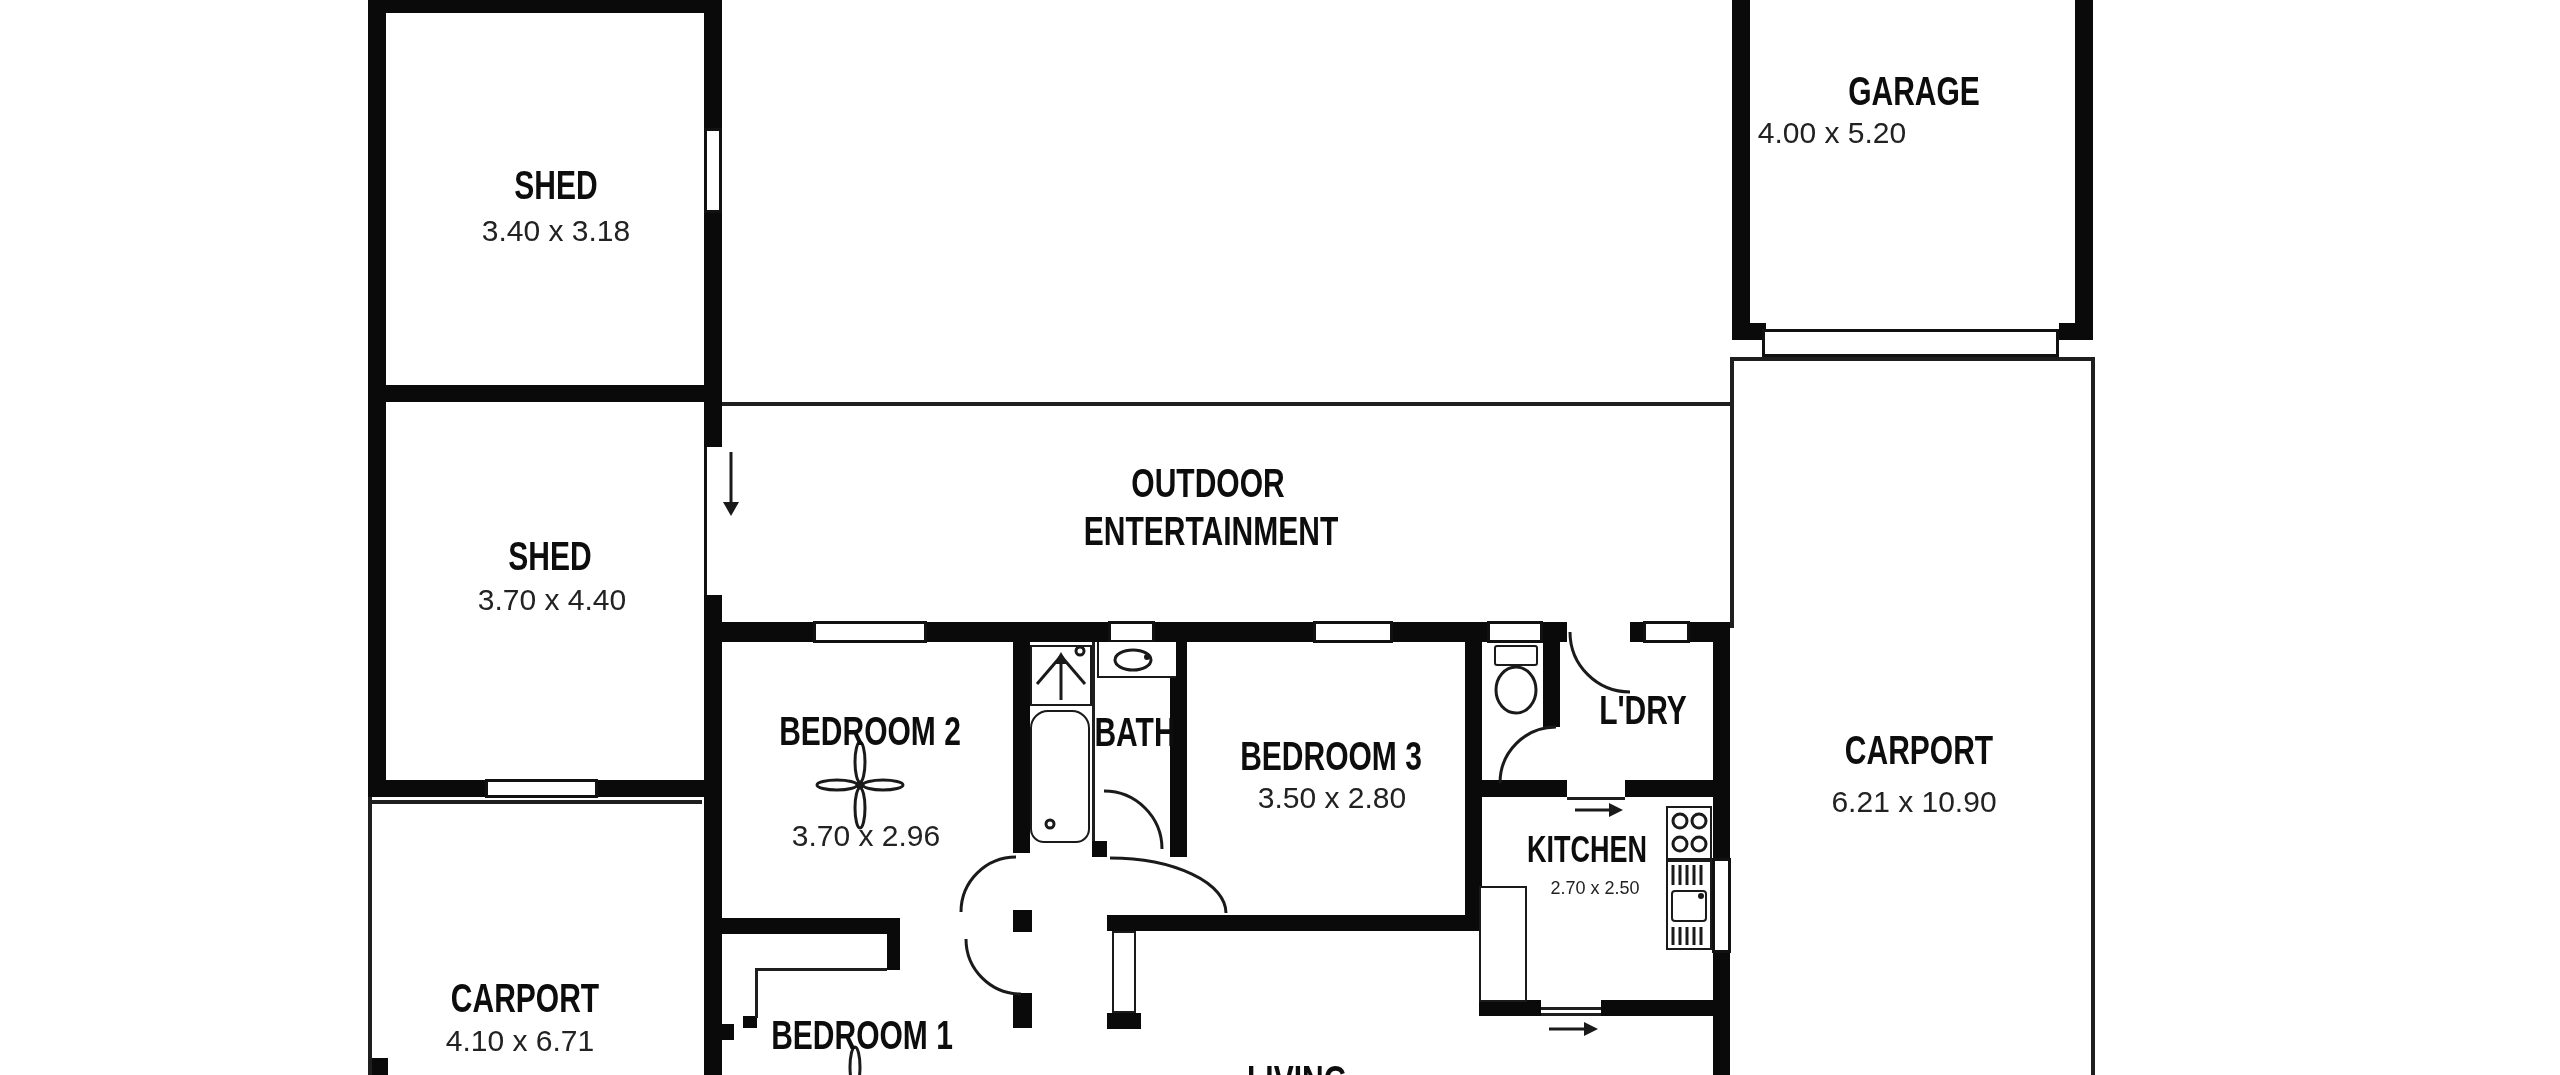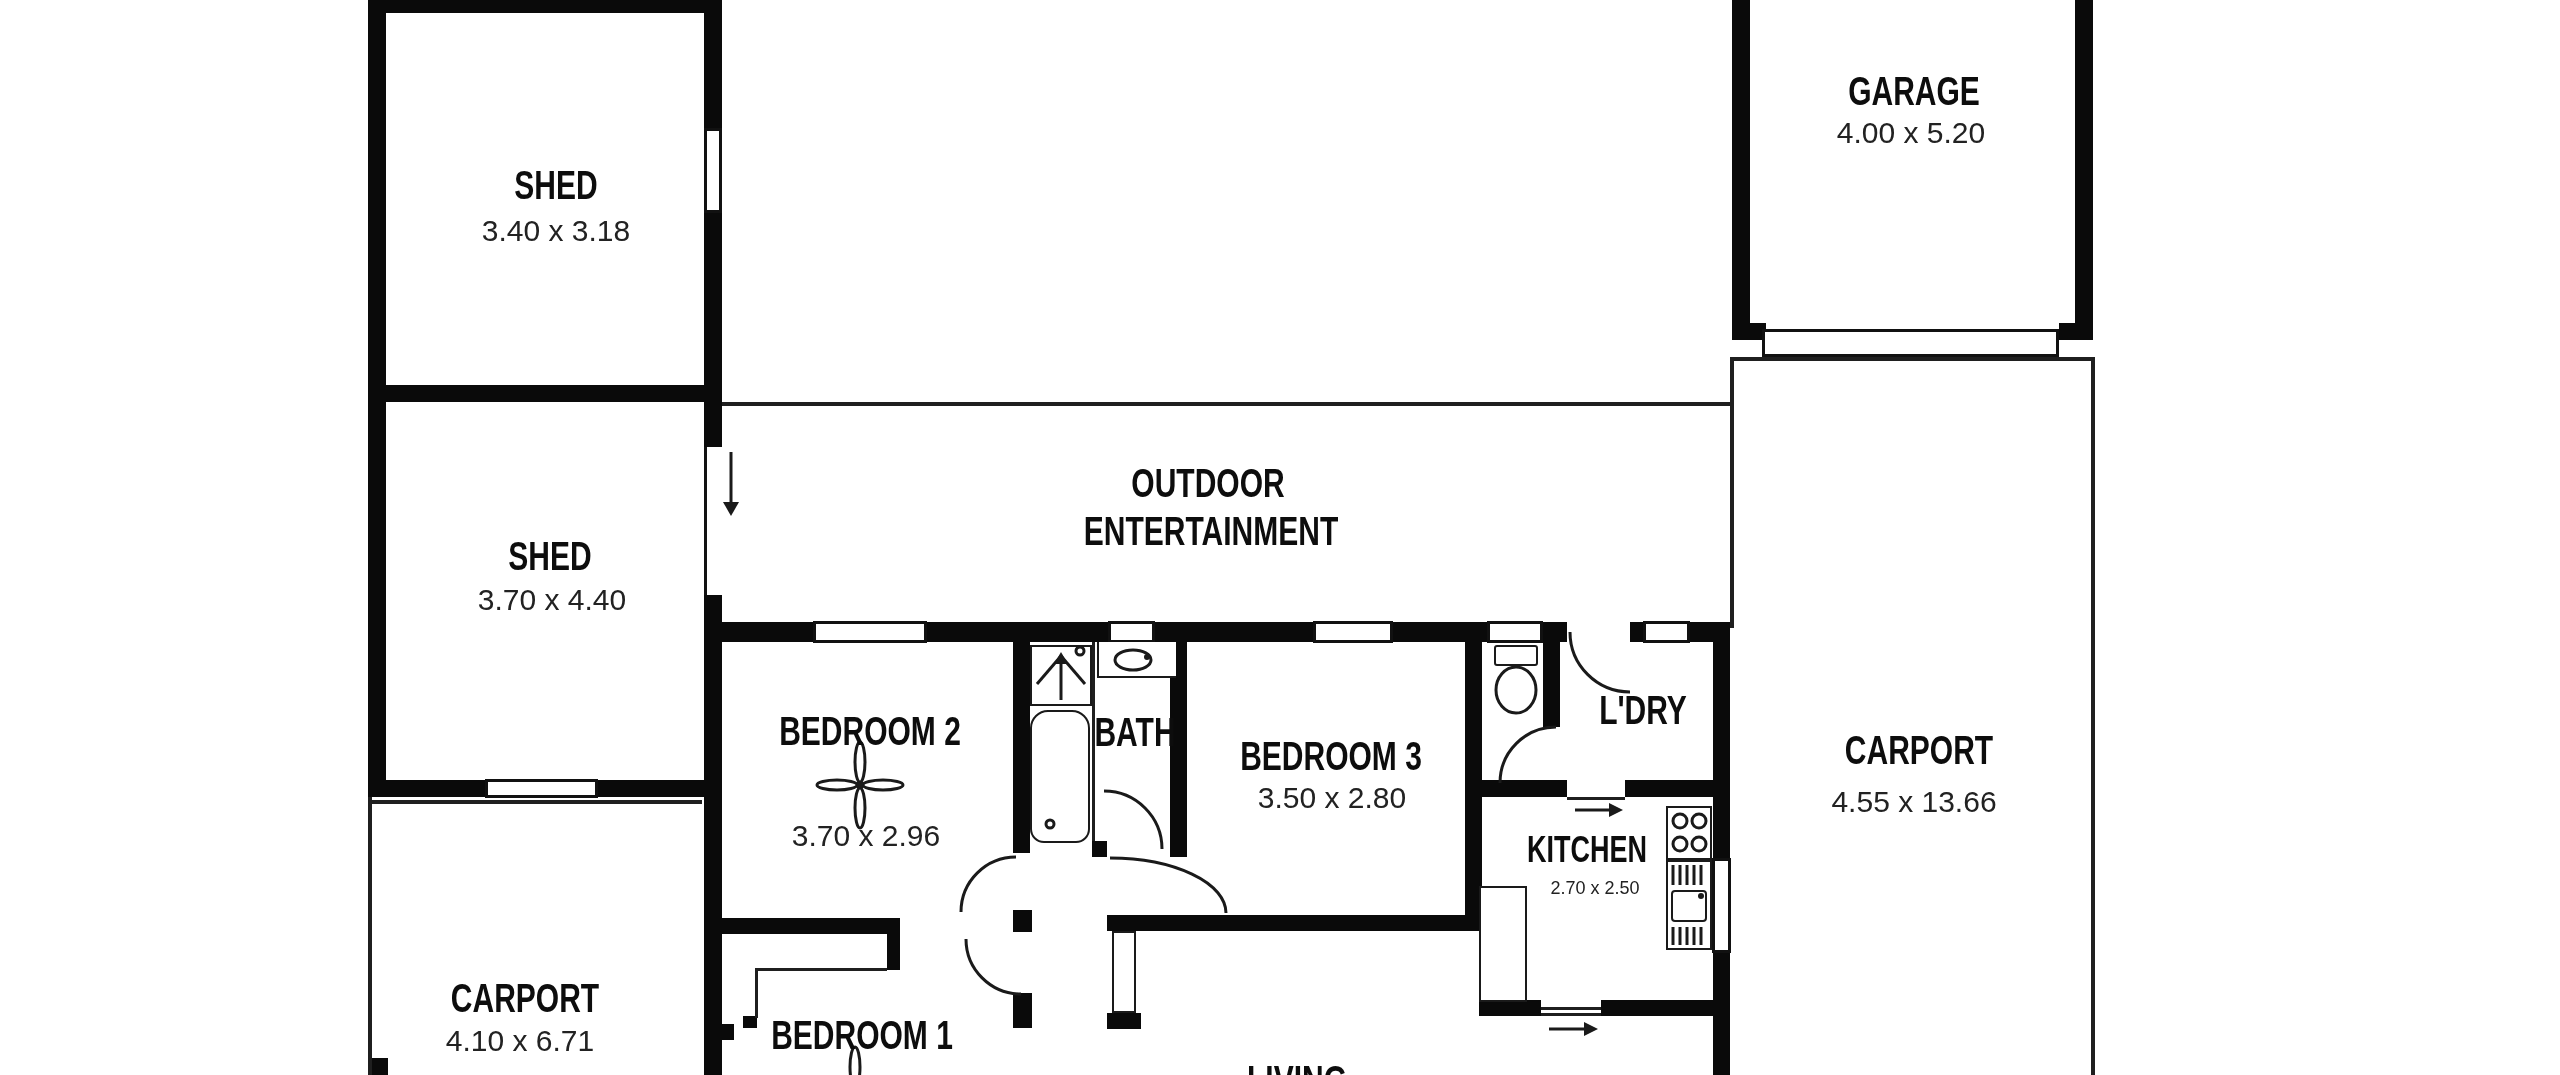--- a/index.html
+++ b/index.html
@@ -167,21 +167,21 @@
   </g>
 </svg>
 
 <div class="room" style="left:556px;top:185px">SHED</div>
 <div class="dims" style="left:556px;top:231px">3.40 x 3.18</div>
 
 <div class="room" style="left:550px;top:556px">SHED</div>
 <div class="dims" style="left:552px;top:600px">3.70 x 4.40</div>
 
 <div class="room" style="left:1914px;top:91px">GARAGE</div>
-<div class="dims" style="left:1911px;top:133px">4.00 x 5.20</div>
+<div class="dims" style="left:1832px;top:133px">4.00 x 5.20</div>
 
 <div class="room" style="left:1208px;top:483px">OUTDOOR</div>
 <div class="room" style="left:1211px;top:531px">ENTERTAINMENT</div>
 
 <div class="room" style="left:870px;top:731px">BEDROOM 2</div>
 <div class="dims" style="left:866px;top:836px">3.70 x 2.96</div>
 
 <div class="room" style="left:1135px;top:732px">BATH</div>
 
 <div class="room" style="left:1331px;top:756px">BEDROOM 3</div>
@@ -189,18 +189,18 @@
 
 <div class="room" style="left:1643px;top:710px">L'DRY</div>
 
 <div class="room" style="left:1587px;top:850px;font-size:36px">KITCHEN</div>
 <div class="dims" style="left:1595px;top:888px;font-size:18px">2.70 x 2.50</div>
 
 <div class="room" style="left:525px;top:998px">CARPORT</div>
 <div class="dims" style="left:520px;top:1041px">4.10 x 6.71</div>
 
 <div class="room" style="left:1919px;top:750px">CARPORT</div>
-<div class="dims" style="left:1914px;top:802px">4.55 x 13.66</div>
+<div class="dims" style="left:1914px;top:802px">6.21 x 10.90</div>
 
 <div class="room" style="left:862px;top:1035px">BEDROOM 1</div>
 
 <div class="roomcut" style="left:1297px;top:1058px">LIVING</div>
 <div class="roomcut" style="left:1580px;top:1068px">DINING</div>
 
 </body></html>

